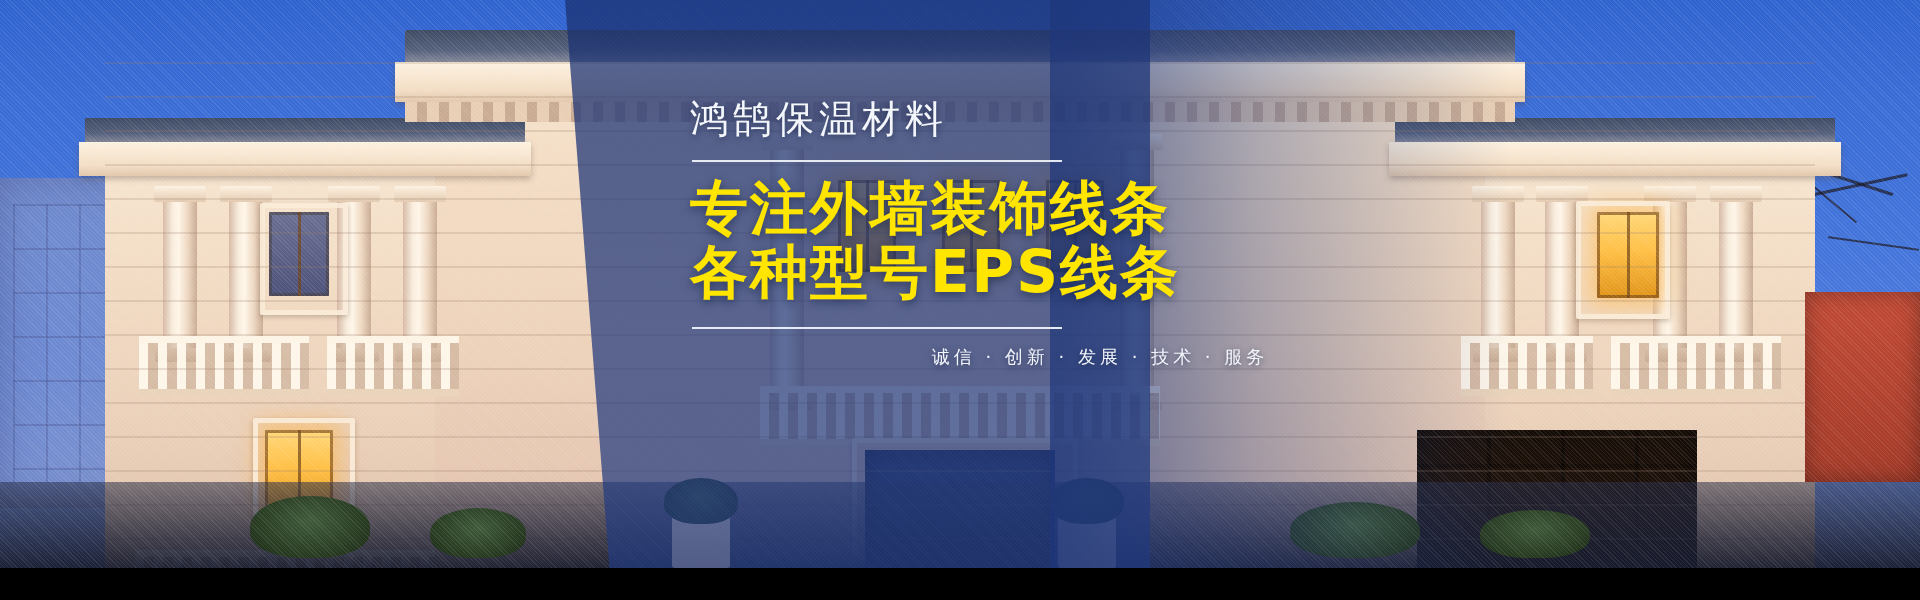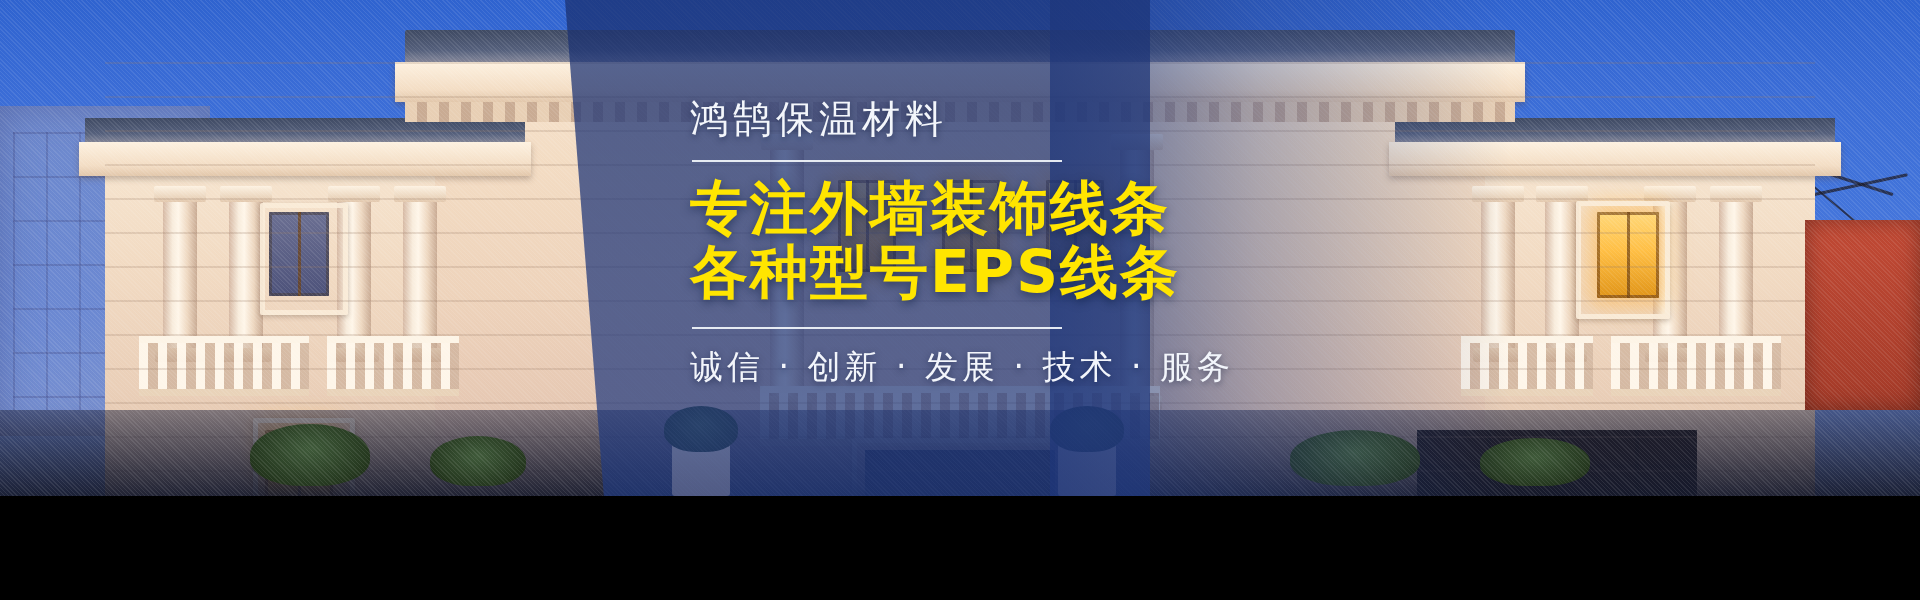--- a/index.html
+++ b/index.html
@@ -4,21 +4,21 @@
 <title>Banner</title>
 <style>
   html, body {
     margin: 0;
     padding: 0;
     background: #000;
   }
   #banner {
     position: relative;
     width: 1920px;
-    height: 496px;
+    height: 568px;
     overflow: hidden;
     font-family: "DejaVu Sans", "Liberation Sans", sans-serif;
     user-select: none;
   }
 
   
   .photo { position: absolute; inset: 0; overflow: hidden; }
 
   
   .sky {
@@ -278,25 +278,26 @@
     text-shadow: 0 3px 10px rgba(10,25,60,0.55);
     white-space: nowrap;
   }
   .rule-bottom {
     width: 370px; height: 2px;
     background: #eef2f8;
     margin: 22px 0 16px 2px;
     opacity: 0.95;
   }
   .tagline {
-    font-size: 33px;
+    font-size: 18px;
     color: #f2f5fb;
     letter-spacing: 4px;
     text-shadow: 0 2px 6px rgba(10,20,50,0.5);
     white-space: nowrap;
+    text-align: center;
   }
 </style>
 </head>
 <body>
 
 <div id="banner">
 
   <div class="photo">
 
     <div class="sky"></div>

